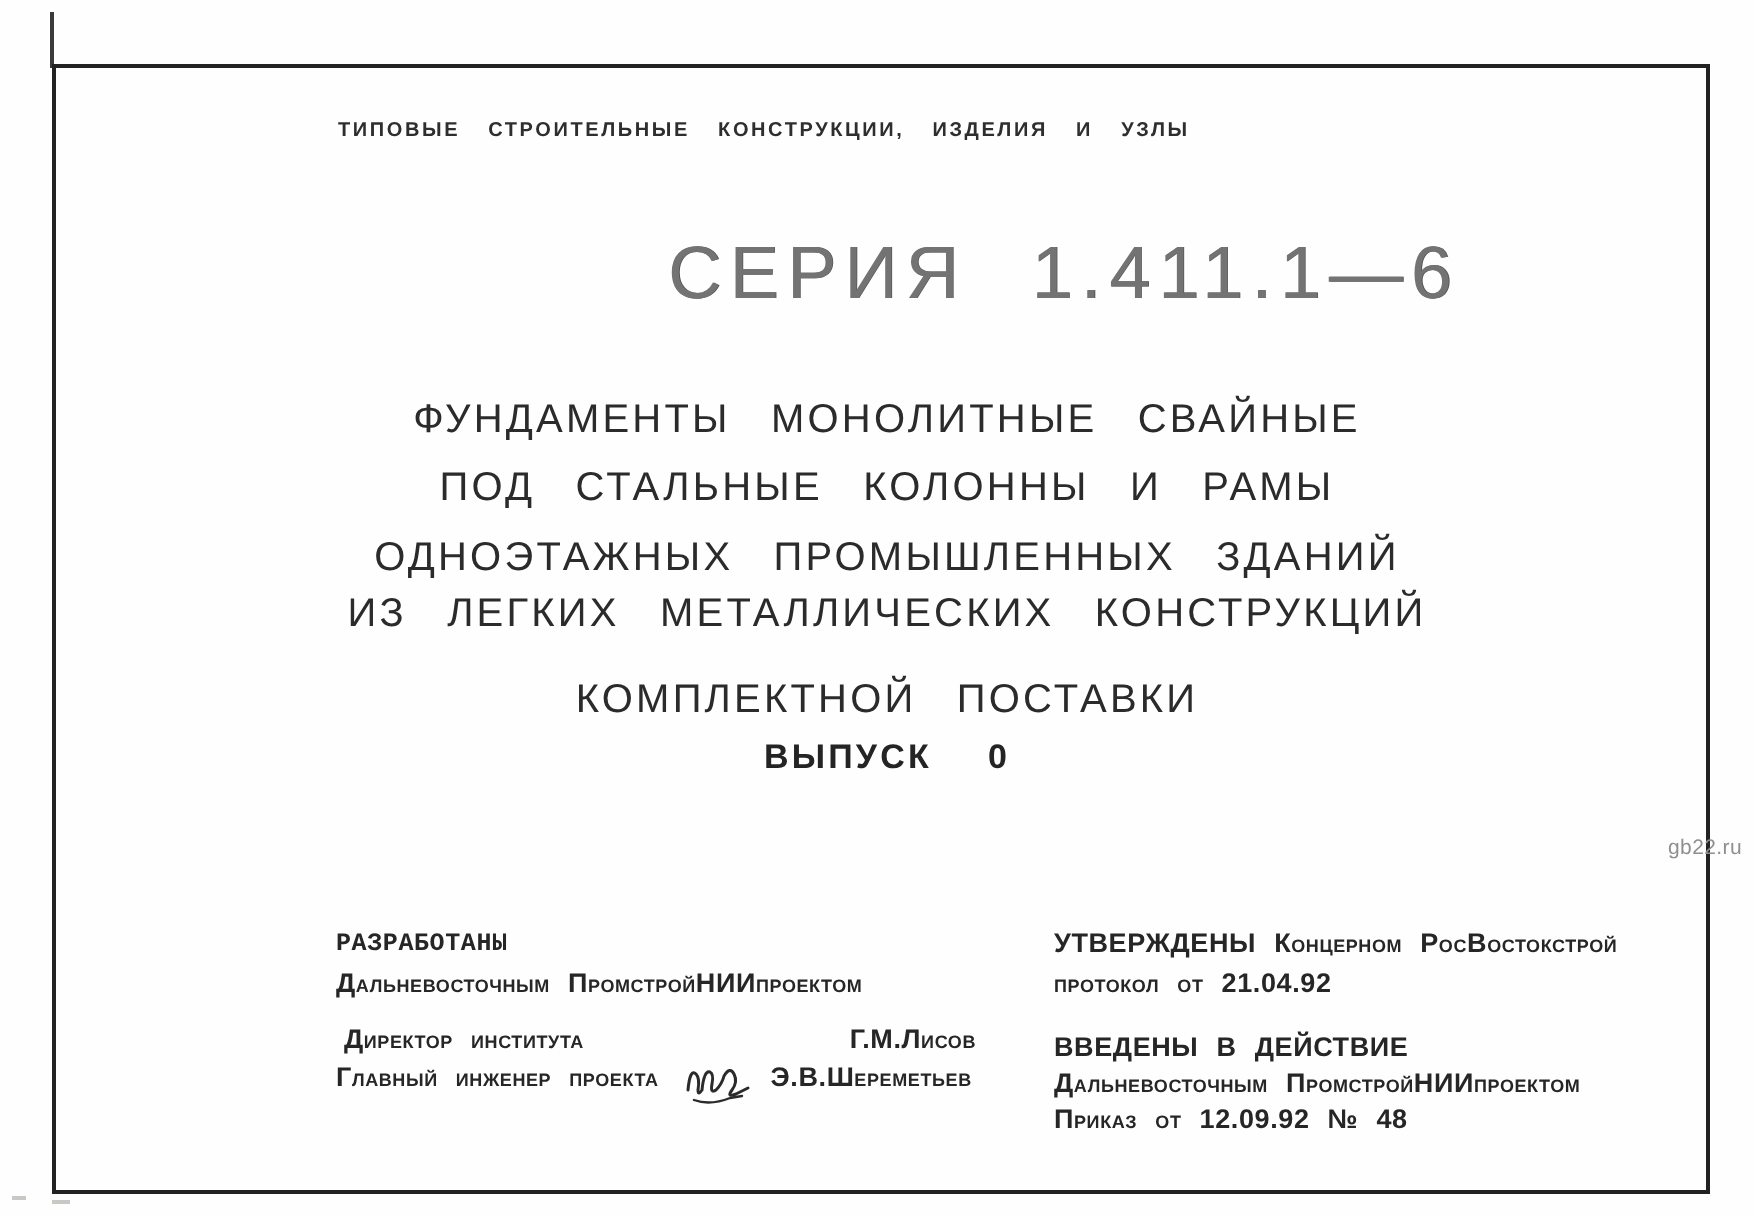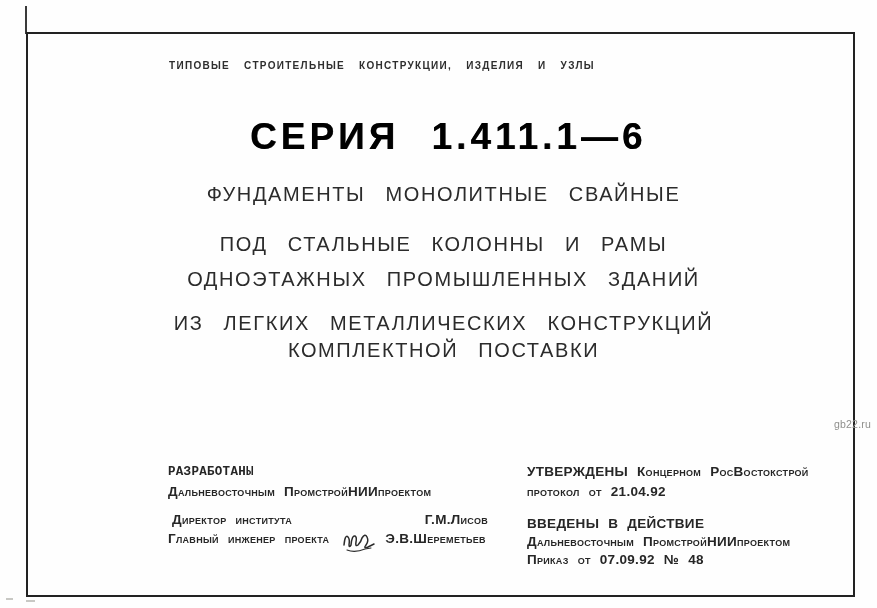--- a/index.html
+++ b/index.html
@@ -22,32 +22,32 @@
   .speck{position:absolute;background:#c8c8c4;z-index:0;}
   .speck.s1{left:6px;top:598px;width:7px;height:2px;}
   .speck.s2{left:26px;top:600px;width:9px;height:2px;}
 
   .category-header{
     position:absolute;left:169px;top:60px;
     font-size:10px;font-weight:bold;letter-spacing:1.3px;word-spacing:10px;
     color:#2e2e2e;white-space:nowrap;z-index:2;
   }
   .series-title{
-    position:absolute;left:250px;top:116px;width:480px;text-align:left;
-    font-size:37px;font-weight:700;letter-spacing:4px;word-spacing:18px;
-    color:#000000;white-space:nowrap;z-index:2;
+    position:absolute;left:250px;top:116px;width:480px;text-align:right;
+    font-size:37px;font-weight:400;letter-spacing:4px;word-spacing:18px;
+    color:#737373;white-space:nowrap;z-index:2;
     text-shadow:0.4px 0 0 #555;
   }
   .mline{
     position:absolute;left:55px;right:45px;text-align:center;
     font-size:20px;letter-spacing:1.6px;word-spacing:13px;
     color:#2b2b2b;white-space:nowrap;z-index:2;font-weight:500;
   }
-  .mline.l1{top:183px;} .mline.l2{top:233px;} .mline.l3{top:268px;}
-  .mline.l4{top:312px;} .mline.l5{top:339px;}
+  .mline.l1{top:199px;} .mline.l2{top:233px;} .mline.l3{top:268px;}
+  .mline.l4{top:296px;} .mline.l5{top:339px;}
   .issue-line{
     position:absolute;left:55px;right:45px;text-align:center;top:369px;
     font-size:17px;font-weight:bold;letter-spacing:1.6px;
     color:#242424;white-space:nowrap;z-index:2;
   }
   .issue-line .num{margin-left:28px;}
   .subtitle{top:397px;}
 
   .small-block{
     font-size:13.5px;font-weight:bold;letter-spacing:0.3px;word-spacing:5px;
@@ -85,20 +85,23 @@
   <div class="category-header">ТИПОВЫЕ СТРОИТЕЛЬНЫЕ КОНСТРУКЦИИ, ИЗДЕЛИЯ И УЗЛЫ</div>
 
   <div class="series-title">СЕРИЯ 1.411.1—6</div>
 
   <div class="mline l1">ФУНДАМЕНТЫ МОНОЛИТНЫЕ СВАЙНЫЕ</div>
   <div class="mline l3">ОДНОЭТАЖНЫХ ПРОМЫШЛЕННЫХ ЗДАНИЙ</div>
   <div class="mline l2">ПОД СТАЛЬНЫЕ КОЛОННЫ И РАМЫ</div>
   <div class="mline l4">ИЗ ЛЕГКИХ МЕТАЛЛИЧЕСКИХ КОНСТРУКЦИЙ</div>
   <div class="mline l5">КОМПЛЕКТНОЙ ПОСТАВКИ</div>
 
+  <div class="issue-line">
+    <span>ВЫПУСК</span><span class="num">0</span>
+  </div>
 
 
   <div class="small-block dev-label">РАЗРАБОТАНЫ</div>
   <div class="small-block dev-org">Дальневосточным ПромстройНИИпроектом</div>
 
   <div class="small-block dir-row">
     <span>Директор института</span>
     <span>Г.М.Лисов</span>
   </div>
 
@@ -110,16 +113,16 @@
         <path d="M6 21 Q14 24 24 20 L30 19" fill="none" stroke="#2b2b2b" stroke-width="1.2" stroke-linecap="round"></path>
       </svg>
     </span>
     <span>Э.В.Шереметьев</span>
   </div>
 
   <div class="small-block appr1">УТВЕРЖДЕНЫ Концерном РосВостокстрой</div>
   <div class="small-block appr2">протокол от 21.04.92</div>
   <div class="small-block appr3">ВВЕДЕНЫ В ДЕЙСТВИЕ</div>
   <div class="small-block appr4">Дальневосточным ПромстройНИИпроектом</div>
-  <div class="small-block appr5">Приказ от 07.09.92 № 48</div>
+  <div class="small-block appr5">Приказ от 12.09.92 № 48</div>
 
   <div class="watermark">gb22.ru</div>
 </div>
 
 </body></html>

